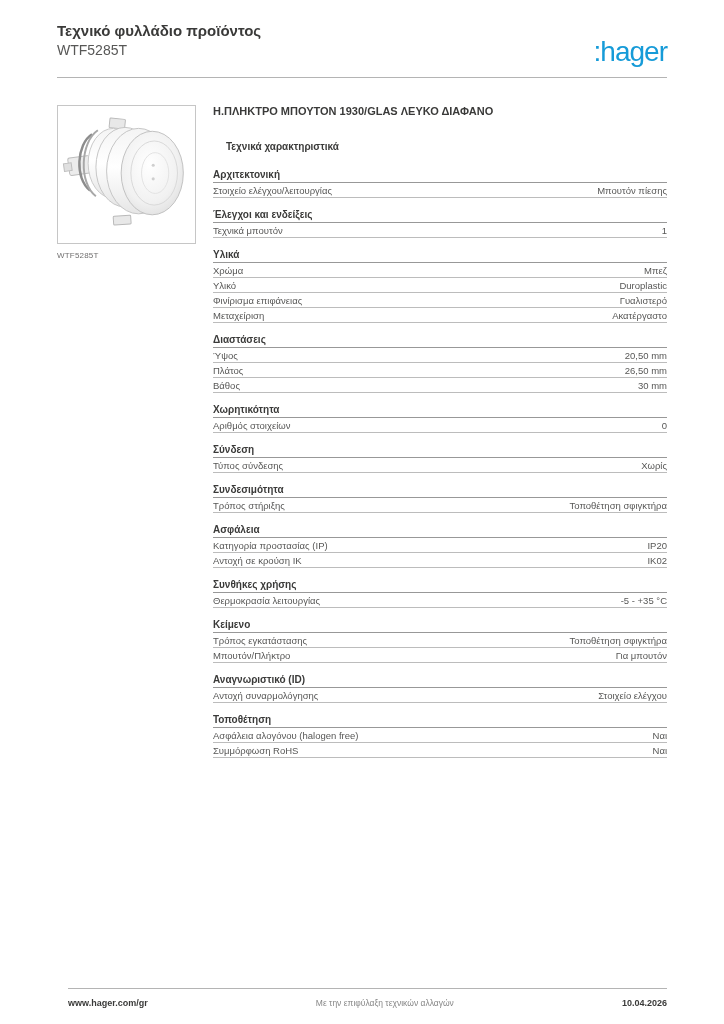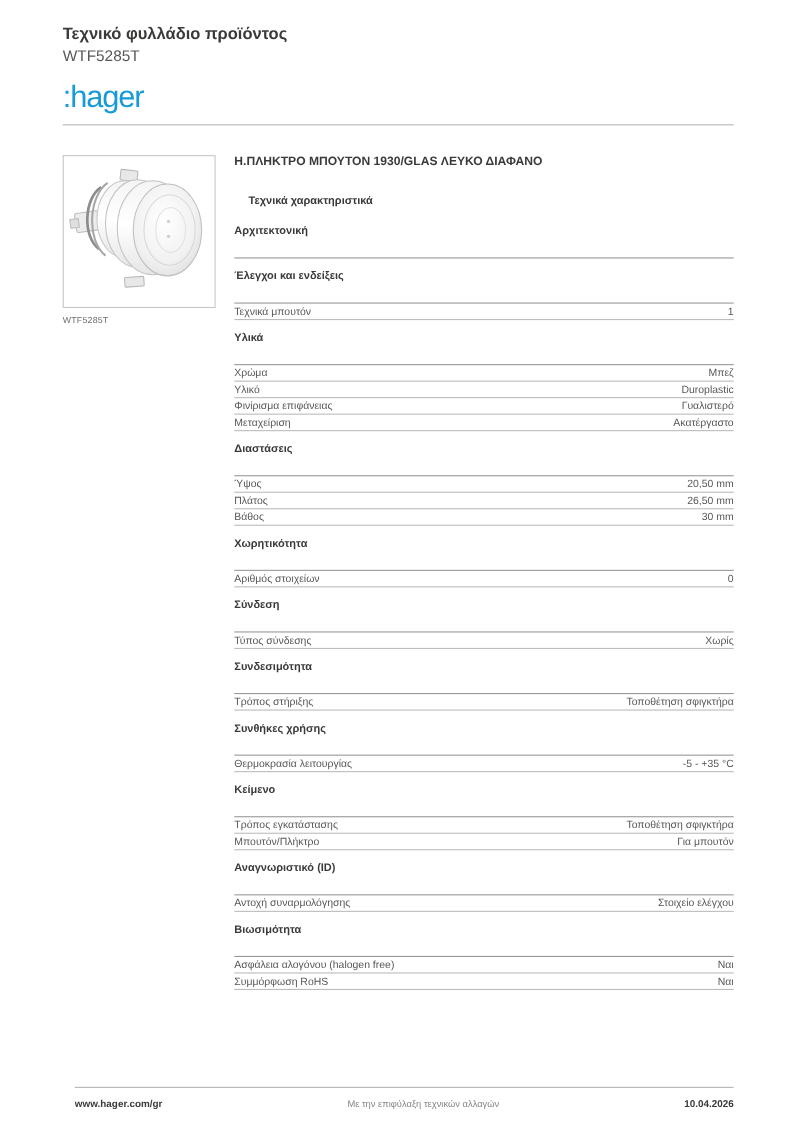--- a/index.html
+++ b/index.html
@@ -8,21 +8,21 @@
     background: #ffffff;
     font-family: "Liberation Sans", "DejaVu Sans", sans-serif;
     position: relative;
     overflow: hidden;
   }
   .page { position: absolute; inset: 0; padding: 22px 57px 0 57px; box-sizing: border-box; }
 
   
   header {
     display: flex; justify-content: space-between; align-items: flex-start;
-    border-bottom: 1px solid #b4b4b4; padding-bottom: 11px; flex-direction: column;
+    border-bottom: 1px solid #b4b4b4; padding-bottom: 11px;
   }
   .doc-title { font-size: 15px; font-weight: bold; color: #3a3a39; }
   .doc-code  { font-size: 14px; color: #575756; margin-top: 3px; }
   .logo { font-size: 28px; font-weight: normal; letter-spacing: -1px; line-height: 1; margin-top: 16px; color: #169bd8; }
 
   
   .content { display: flex; margin-top: 27px; }
   .left-col { width: 156px; flex-shrink: 0; }
   .img-box {
     width: 139px; height: 139px; border: 1px solid #c6c6c6;
@@ -33,21 +33,21 @@
   .right-col { flex: 1; min-width: 0; }
 
   .product-name { font-size: 11px; font-weight: bold; color: #3a3a39; margin: 0; line-height: 13px; }
   .tech-title   { font-size: 10px; font-weight: bold; color: #3a3a39; margin: 23px 0 0 13px; line-height: 12px; }
 
   
   .spec-section { margin-top: 11px; }
   .spec-section:first-child { margin-top: 16px; }
   .section-title {
     font-size: 10px; font-weight: bold; color: #3a3a39;
-    margin: 0; line-height: 11px; padding-bottom: 18px;
+    margin: 0; line-height: 11px; padding-bottom: 2px;
     border-bottom: 1px solid #989898;
   }
   .spec-row {
     display: flex; justify-content: space-between; align-items: baseline;
     font-size: 9.5px; color: #575756;
     line-height: 11px; padding: 2px 0 1px 0;
     border-bottom: 1px solid #bcbcbc;
   }
   .spec-label { text-align: left; }
   .spec-value { text-align: right; white-space: nowrap; padding-left: 10px; }
@@ -111,20 +111,26 @@
       </div>
       <div class="img-caption">WTF5285T</div>
     </aside>
 
     <main class="right-col">
       <h1 class="product-name">Η.ΠΛΗΚΤΡΟ ΜΠΟΥΤΟΝ 1930/GLAS ΛΕΥΚΟ ΔΙΑΦΑΝΟ</h1>
       <h2 class="tech-title">Τεχνικά χαρακτηριστικά</h2>
       <div>
   <section class="spec-section">
     <h3 class="section-title">Αρχιτεκτονική</h3>
+    <div class="section-rows">
+  <div class="spec-row">
+    <span class="spec-label">Στοιχείο ελέγχου/λειτουργίας</span>
+    <span class="spec-value">Μπουτόν πίεσης</span>
+  </div>
+</div>
   </section>
 
   <section class="spec-section">
     <h3 class="section-title">Έλεγχοι και ενδείξεις</h3>
     <div class="section-rows">
   <div class="spec-row">
     <span class="spec-label">Τεχνικά μπουτόν</span>
     <span class="spec-value">1</span>
   </div>
 </div>
@@ -199,20 +205,34 @@
   <section class="spec-section">
     <h3 class="section-title">Συνδεσιμότητα</h3>
     <div class="section-rows">
   <div class="spec-row">
     <span class="spec-label">Τρόπος στήριξης</span>
     <span class="spec-value">Τοποθέτηση σφιγκτήρα</span>
   </div>
 </div>
   </section>
 
+  <section class="spec-section">
+    <h3 class="section-title">Ασφάλεια</h3>
+    <div class="section-rows">
+  <div class="spec-row">
+    <span class="spec-label">Κατηγορία προστασίας (IP)</span>
+    <span class="spec-value">IP20</span>
+  </div>
+
+  <div class="spec-row">
+    <span class="spec-label">Αντοχή σε κρούση IK</span>
+    <span class="spec-value">IK02</span>
+  </div>
+</div>
+  </section>
 
   <section class="spec-section">
     <h3 class="section-title">Συνθήκες χρήσης</h3>
     <div class="section-rows">
   <div class="spec-row">
     <span class="spec-label">Θερμοκρασία λειτουργίας</span>
     <span class="spec-value">-5 - +35 °C</span>
   </div>
 </div>
   </section>
@@ -236,21 +256,21 @@
     <h3 class="section-title">Αναγνωριστικό (ID)</h3>
     <div class="section-rows">
   <div class="spec-row">
     <span class="spec-label">Αντοχή συναρμολόγησης</span>
     <span class="spec-value">Στοιχείο ελέγχου</span>
   </div>
 </div>
   </section>
 
   <section class="spec-section">
-    <h3 class="section-title">Βιωσιμότητα</h3>
+    <h3 class="section-title">Τοποθέτηση</h3>
     <div class="section-rows">
   <div class="spec-row">
     <span class="spec-label">Ασφάλεια αλογόνου (halogen free)</span>
     <span class="spec-value">Ναι</span>
   </div>
 
   <div class="spec-row">
     <span class="spec-label">Συμμόρφωση RoHS</span>
     <span class="spec-value">Ναι</span>
   </div>

